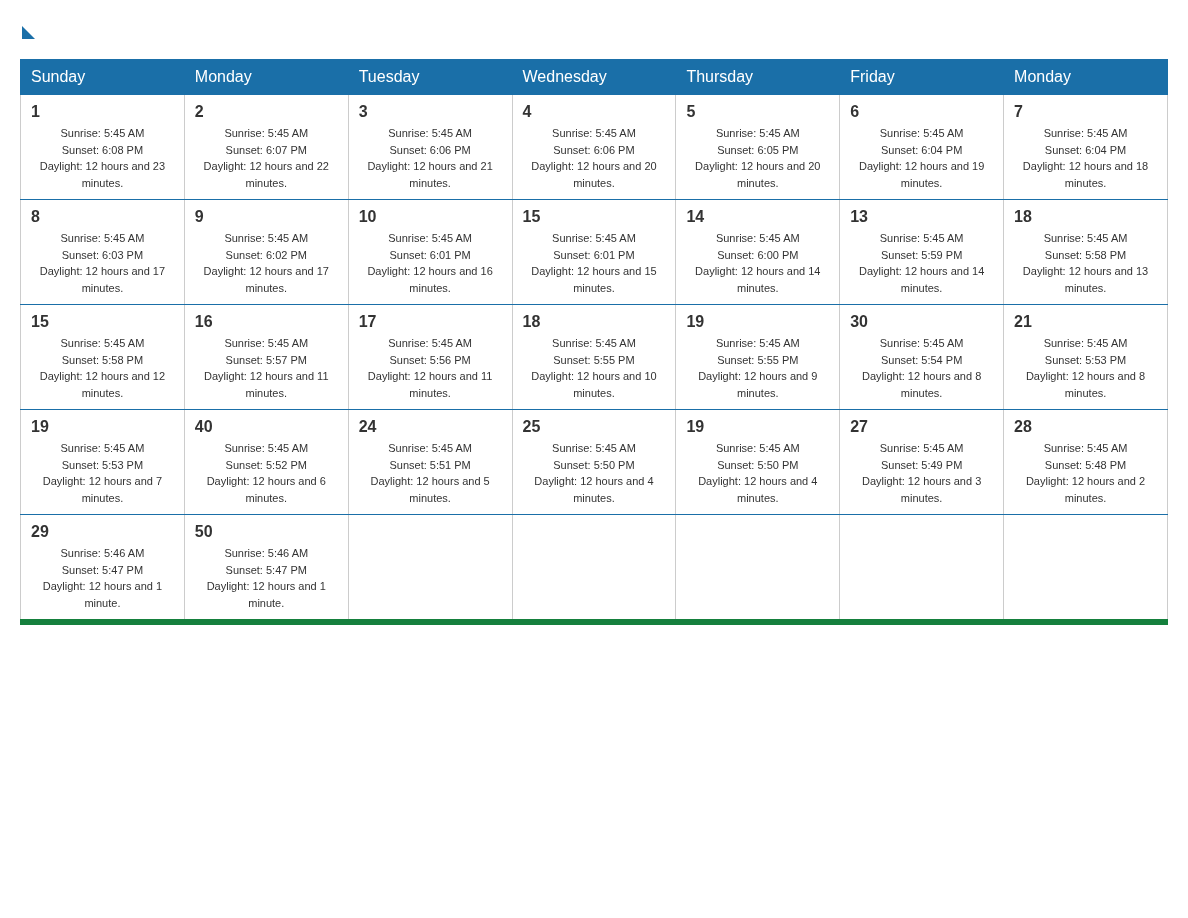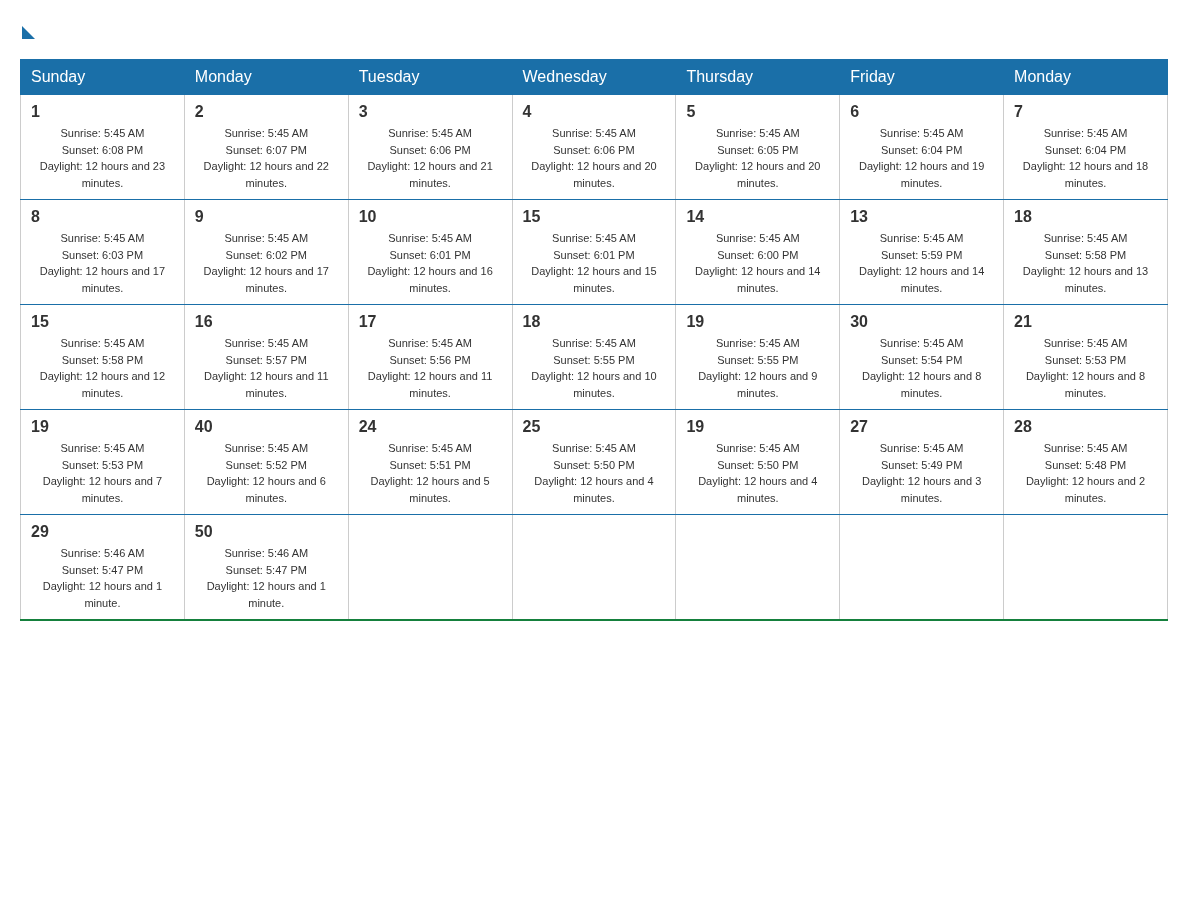--- a/index.html
+++ b/index.html
@@ -64,21 +64,21 @@
     }
     .calendar td {
       vertical-align: top;
       padding: 8px 10px;
       border: 1px solid #ccc;
       width: 14.28%;
       min-height: 110px;
       background: #fff;
     }
     .calendar tr:last-child td {
-      border-bottom: 2px solid #15803d;
+      border-bottom: 6px solid #15803d;
     }
     .day-number {
       font-size: 16px;
       font-weight: bold;
       color: #333;
       margin-bottom: 4px;
     }
     .day-info {
       font-size: 11px;
       color: #333;

